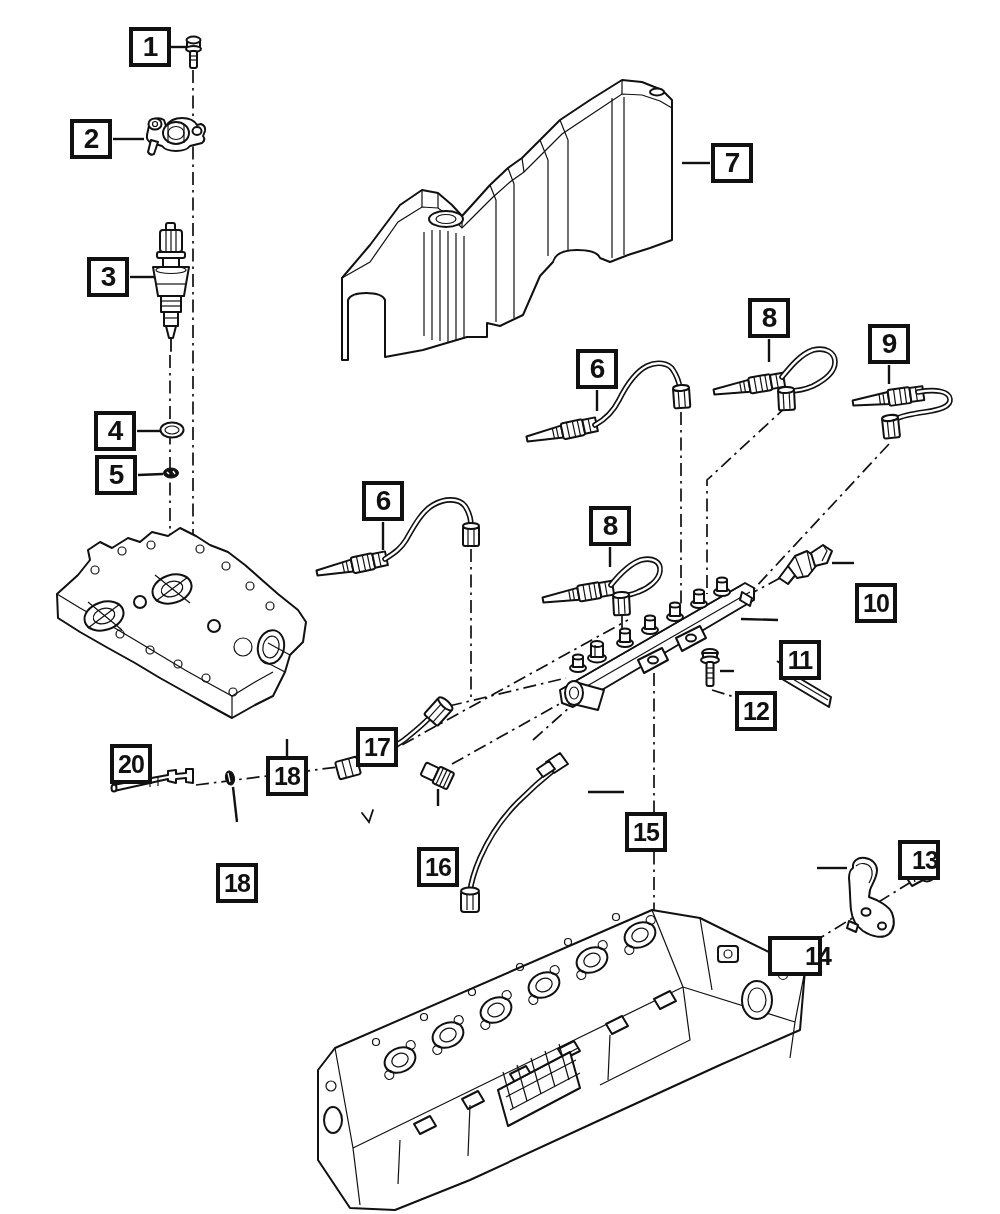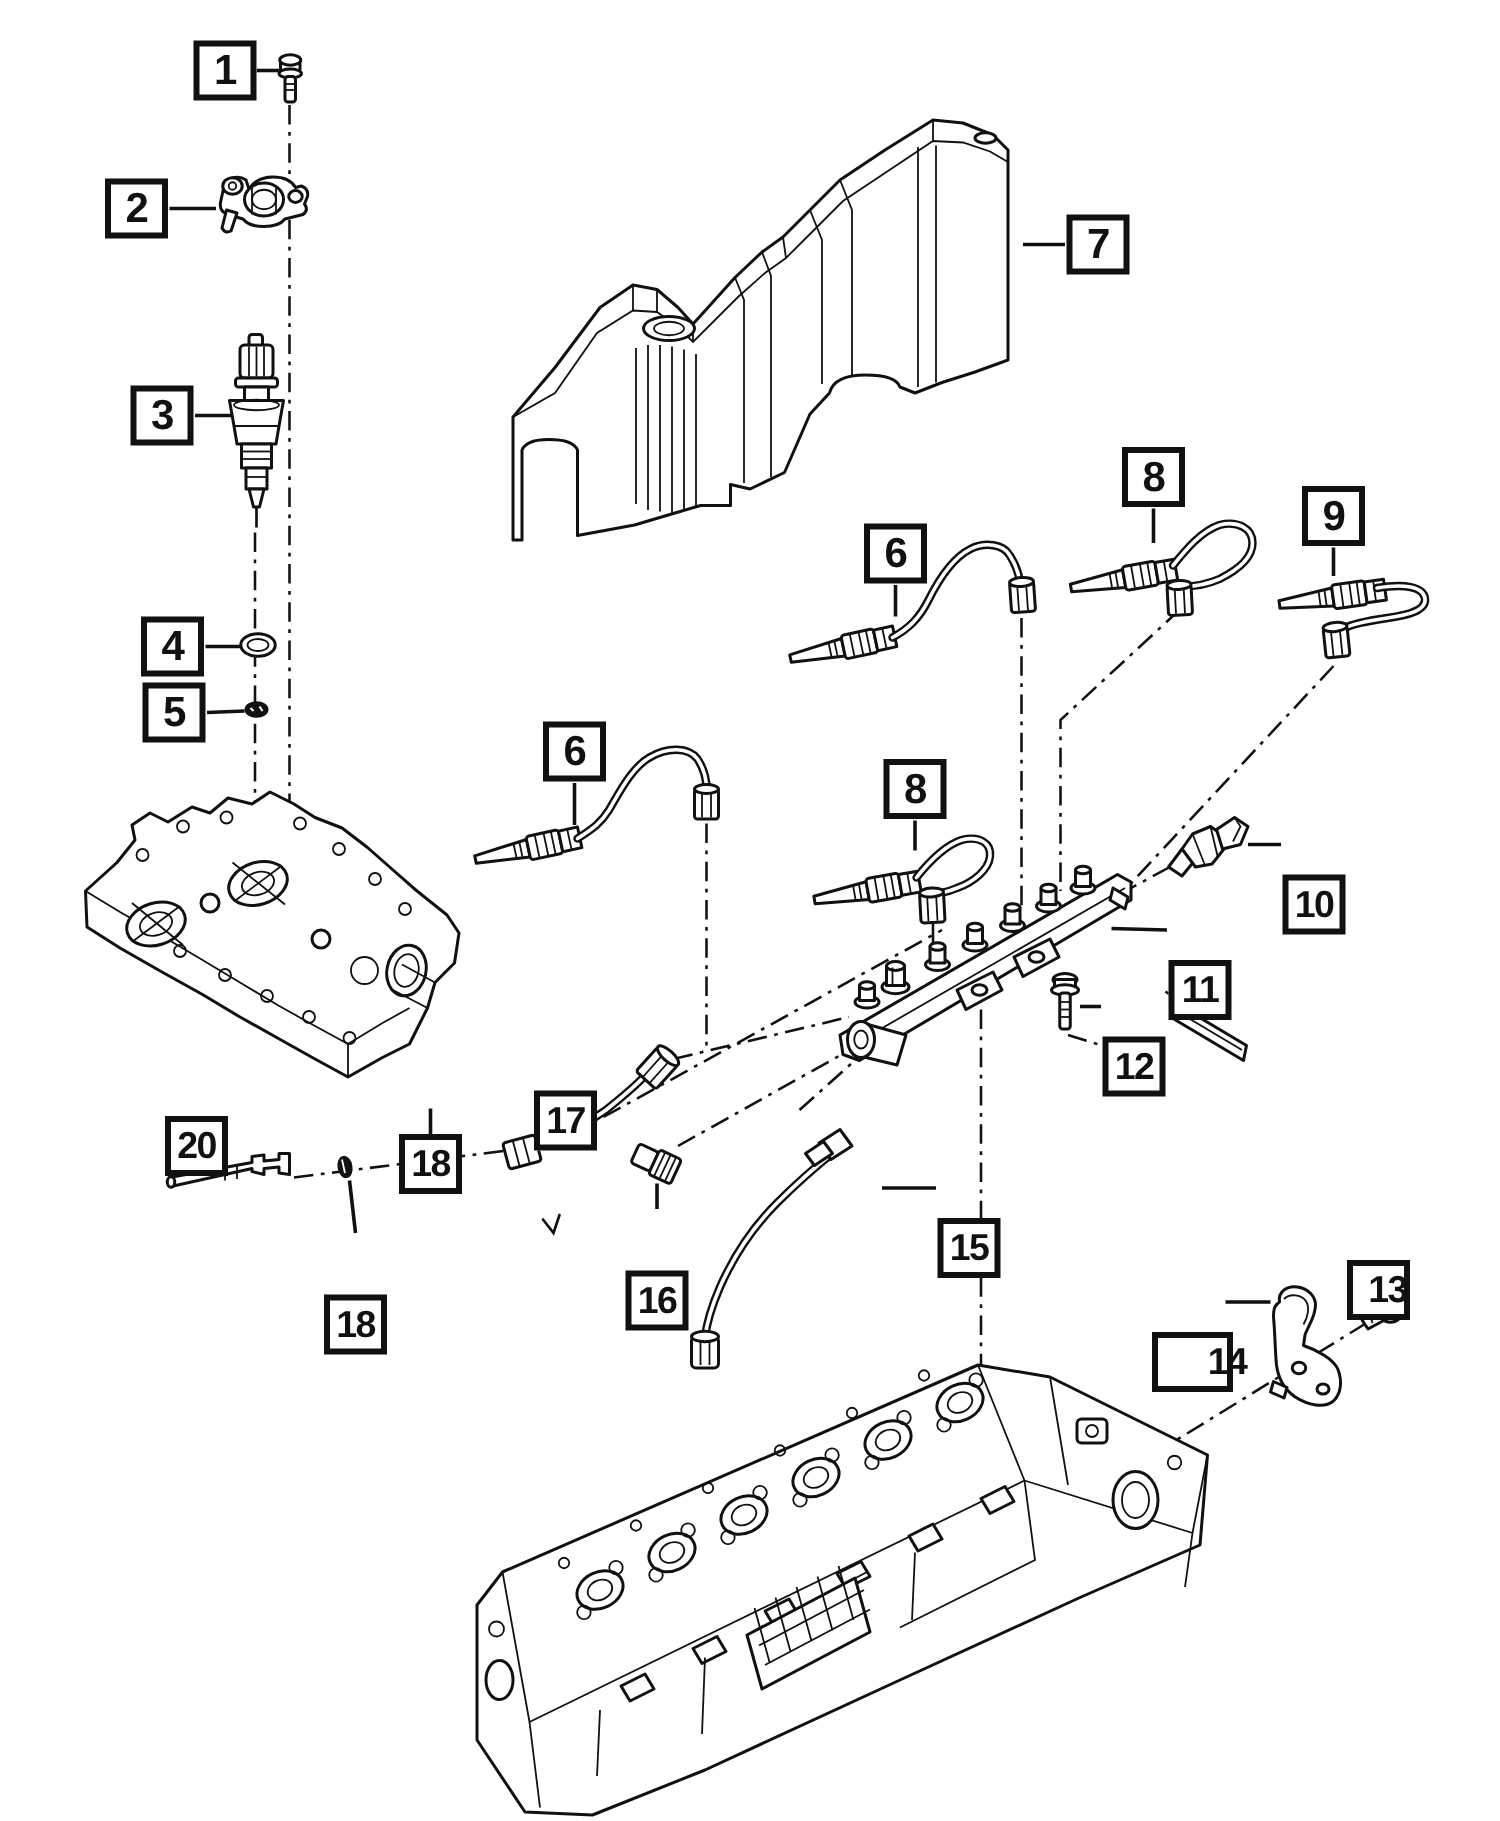--- a/index.html
+++ b/index.html
@@ -465,21 +465,21 @@
       <div class="callout" style="left: 383px; top: 501px;">6</div>
       <div class="callout" style="left: 597px; top: 369px;">6</div>
       <div class="callout" style="left: 732px; top: 163px;">7</div>
       <div class="callout" style="left: 769px; top: 318px;">8</div>
       <div class="callout" style="left: 610px; top: 526px;">8</div>
       <div class="callout" style="left: 889px; top: 344px;">9</div>
       <div class="callout two" style="left: 876px; top: 563px;">10</div>
       <div class="callout two" style="left: 800px; top: 620px;">11</div>
       <div class="callout two" style="left: 756px; top: 671px;">12</div>
       <div class="callout two" style="left: 919px; top: 820px; padding-left: 12px;">13</div>
-      <div class="callout two" style="left: 795px; top: 868px; padding-left: 46px;">14</div>
+      <div class="callout two" style="left: 795px; top: 916px; padding-left: 46px;">14</div>
       <div class="callout two" style="left: 646px; top: 792px;">15</div>
       <div class="callout two" style="left: 438px; top: 827px; text-align: right;">16</div>
       <div class="callout two" style="left: 377px; top: 707px;">17</div>
       <div class="callout two" style="left: 287px; top: 736px;">18</div>
       <div class="callout two" style="left: 237px; top: 843px;">18</div>
       <div class="callout two" style="left: 131px; top: 724px; text-align: center;">20</div>
     </div>
 </div>
 
 </body></html>

